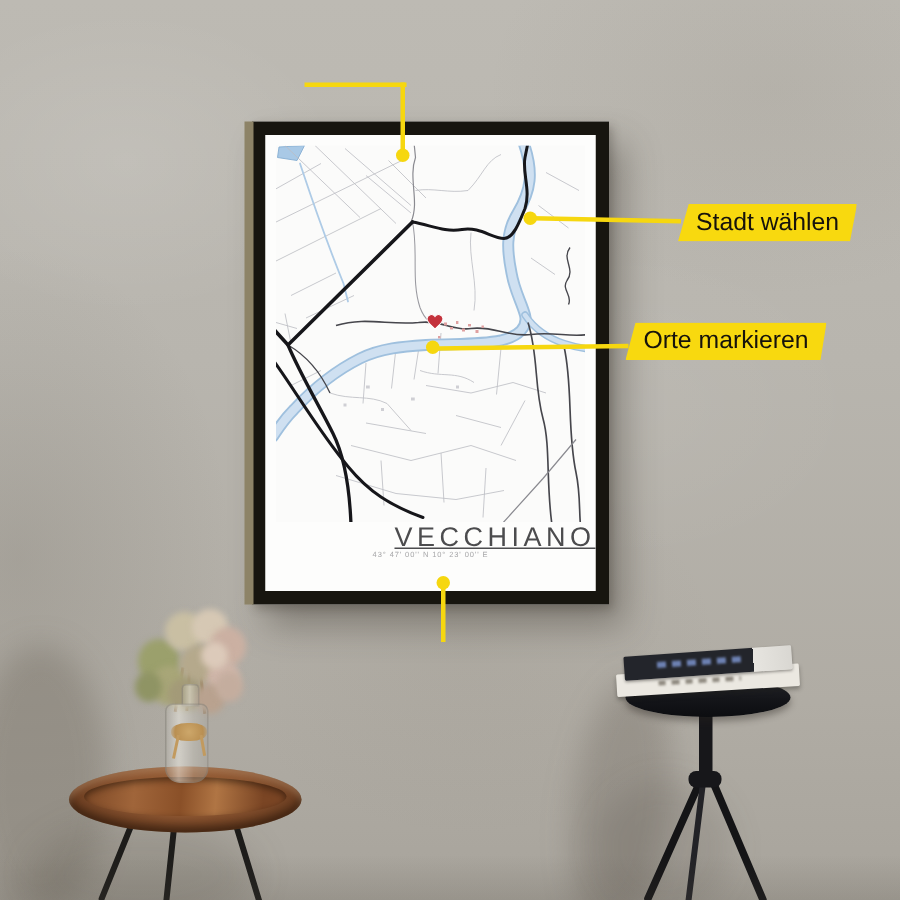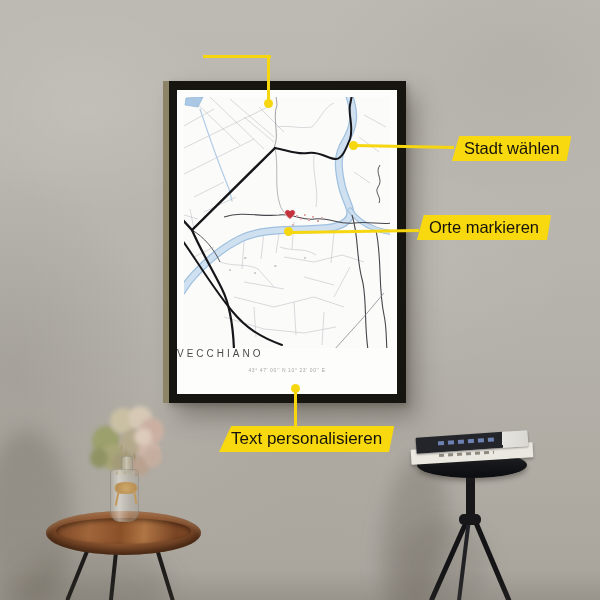--- a/index.html
+++ b/index.html
@@ -20,22 +20,22 @@
   .sh-stool{left:382px;top:452px;width:64px;height:170px;background:rgba(72,64,54,.22);transform:rotate(7deg);}
   .sh-stool2{left:398px;top:520px;width:90px;height:90px;background:rgba(72,64,54,.14);}
 
   
   .frame{position:absolute;left:168px;top:81px;width:238px;height:322px;box-sizing:border-box;
     border:9px solid #17150f;background:#fdfdfc;
     box-shadow:10px 14px 22px rgba(55,50,43,.38), 2px 3px 6px rgba(55,50,43,.30);}
   .frame-edge{position:absolute;left:-14px;top:-9px;width:6px;height:322px;background:#8d8367;}
   .poster-inner{position:absolute;inset:0;background:#fdfdfc;}
   .map-wrap{position:absolute;left:7px;top:7px;width:206px;height:251px;overflow:hidden;background:#fbfbfa;}
-  .poster-title{position:absolute;left:0;top:258px;width:100%;text-align:left;
-    font-size:10px;letter-spacing:3px;color:#4c4c4e;font-weight:400;}
+  .poster-title{position:absolute;left:0;top:258px;width:100%;text-align:right;
+    font-size:18px;letter-spacing:3px;color:#4c4c4e;font-weight:400;text-decoration:underline;}
   .poster-sub{position:absolute;left:0;top:277px;width:100%;text-align:center;
     font-size:5px;letter-spacing:.6px;color:#a6a6a8;}
 
   
   .callout{position:absolute;background:#f8d90f;color:#16130c;font-size:17px;font-weight:400;
     padding:3px 12px;white-space:nowrap;z-index:30;}
   .c1{left:24px;top:42px;clip-path:polygon(3% 0,100% 0,96% 100%,0 100%);}
   .c2{left:452px;top:136px;font-size:16.5px;clip-path:polygon(6% 0,100% 0,96% 100%,0 100%);}
   .c3{left:417px;top:215px;font-size:16.5px;clip-path:polygon(5% 0,100% 0,97% 100%,0 100%);}
   .c4{left:219px;top:426px;clip-path:polygon(7% 0,100% 0,97% 100%,0 100%);}
@@ -209,21 +209,20 @@
   <div class="dot" style="left:349px;top:141px;"></div>
 
   <div class="conn" style="left:292px;top:230px;width:127px;height:2.5px;transform:rotate(-0.8deg);"></div>
   <div class="dot" style="left:284px;top:227px;"></div>
 
   <div class="conn" style="left:294px;top:390px;width:2.5px;height:38px;"></div>
   <div class="dot" style="left:291px;top:384px;"></div>
 
   <div class="callout c3">Orte markieren</div>
   <div class="callout c2">Stadt wählen</div>
-  <div class="callout c4">Text personalisieren</div>
 
   <div class="tleg tleg1"></div>
   <div class="tleg tleg2"></div>
   <div class="tleg tleg3"></div>
   <div class="table-top">
     <div class="table-inner"></div>
   </div>
   <div class="stem" style="left:126px;top:438px;height:36px;transform:rotate(4deg);"></div>
   <div class="stem" style="left:132px;top:442px;height:34px;transform:rotate(-6deg);"></div>
   <div class="stem" style="left:121px;top:445px;height:30px;transform:rotate(10deg);"></div>

